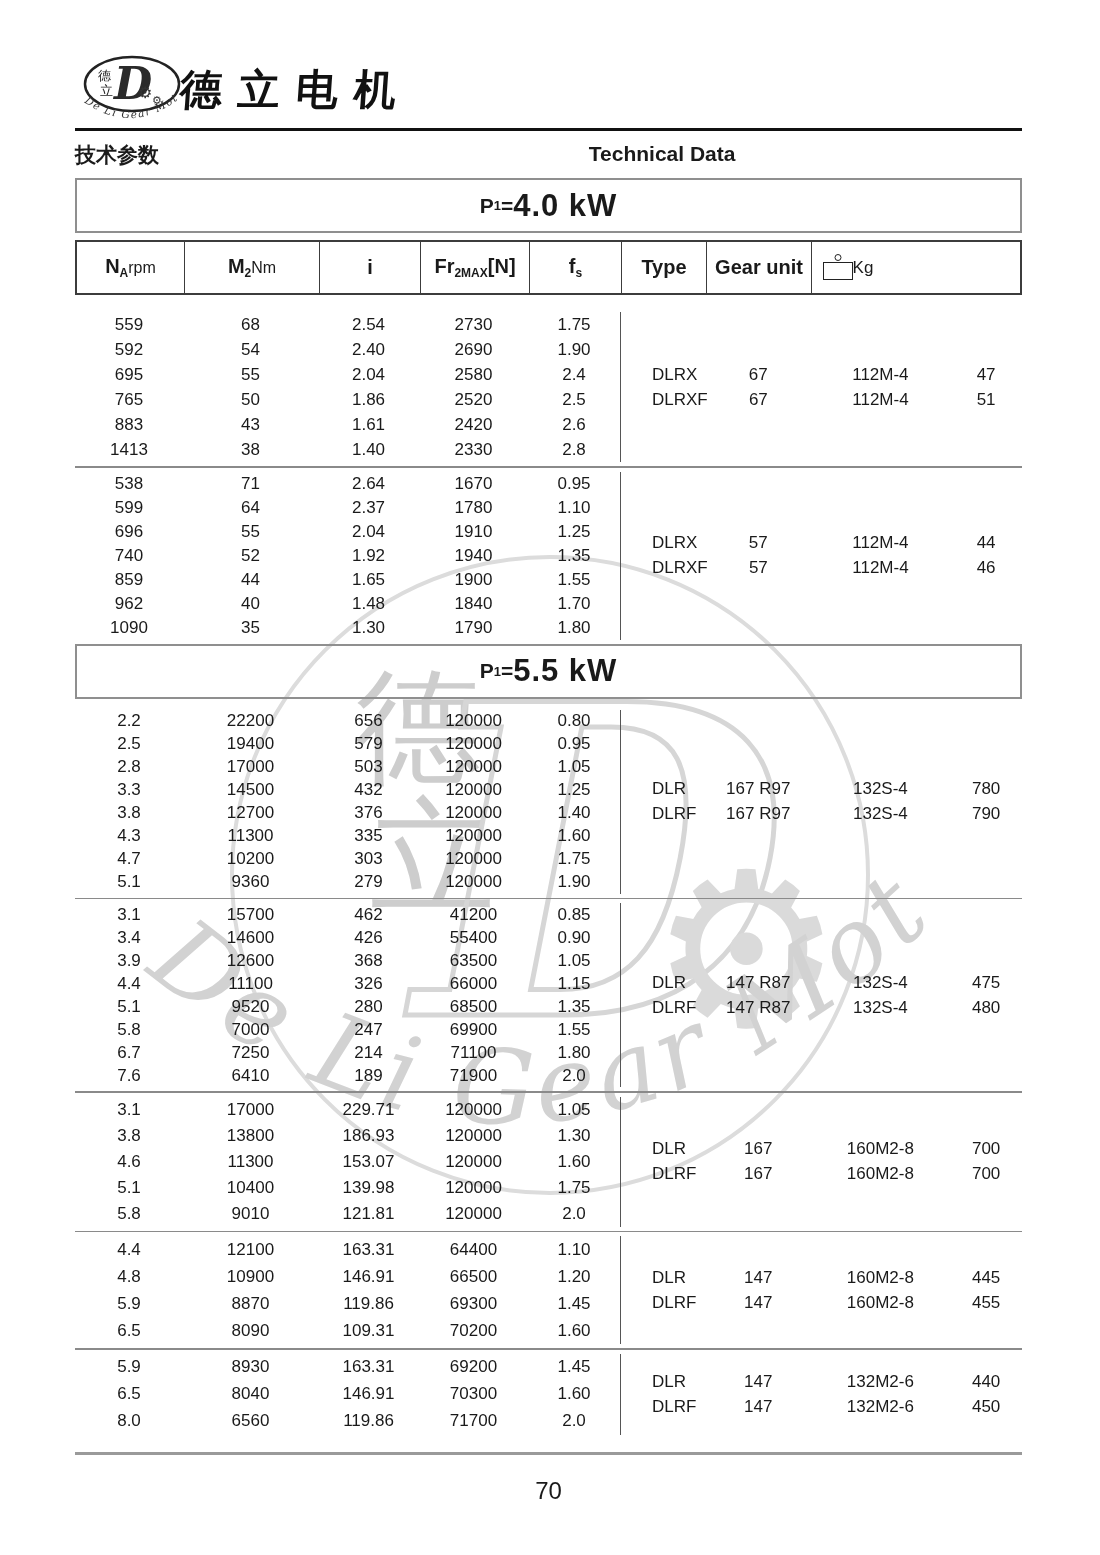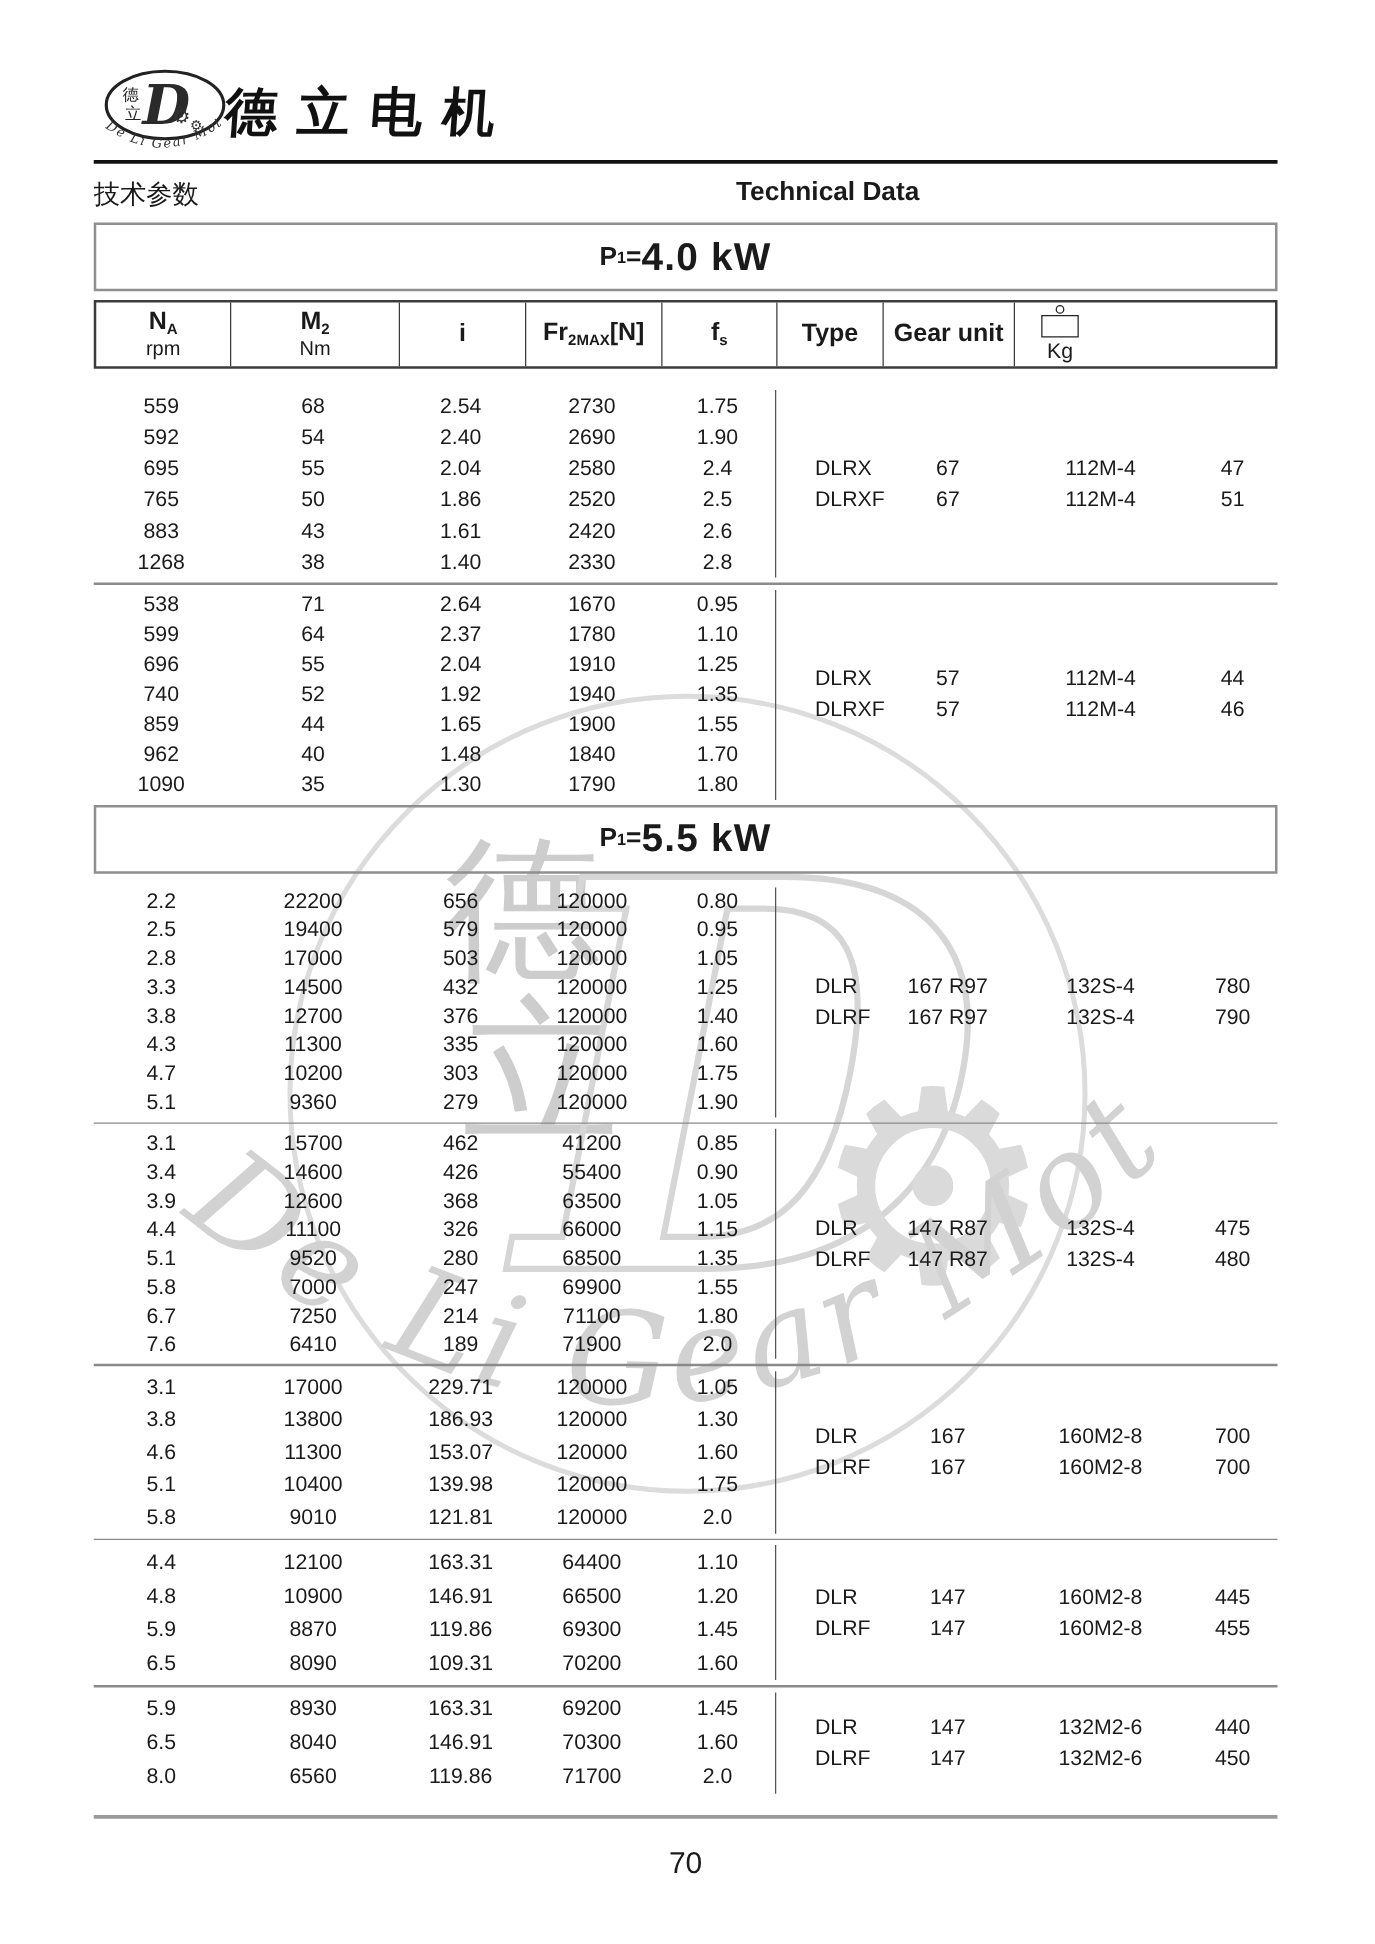--- a/index.html
+++ b/index.html
@@ -9,39 +9,39 @@
 
   
   .top-header { position:absolute; left:75px; top:52px; width:947px; height:76px; }
   .logo-svg { position:absolute; left:3px; top:2px; }
   .brand { position:absolute; left:105px; top:10px; font-family:"DejaVu Serif", serif;
            font-weight:bold; font-size:42px; letter-spacing:16px; color:#111;
            transform:skewX(-4deg); }
   .header-rule { position:absolute; left:75px; top:128px; width:947px; height:3px; background:#111; }
 
   .section-heading { position:absolute; left:75px; top:141px; width:947px; height:30px; }
-  .section-cn { position:absolute; left:0; top:0; font-size:21px; font-weight:normal; }
+  .section-cn { position:absolute; left:0; top:0; font-size:21px; font-weight:bold; }
   .section-en { position:absolute; left:62%; top:1px; transform:translateX(-50%); font-size:21px; font-weight:bold; }
 
   
   .watermark { position:absolute; left:130px; top:545px; z-index:0; pointer-events:none; }
 
   
   .content { position:absolute; left:75px; top:178px; width:947px; height:1377px;
              display:flex; flex-direction:column; z-index:1; }
 
   .title-box { height:55px; border:2px solid #8f8f8f; display:flex; align-items:center;
                justify-content:center; margin-bottom:7px; }
   .title-box .p-main { font-size:21px; font-weight:bold; }
   .title-box .p-sub  { font-size:13px; font-weight:bold; vertical-align:-4px; }
   .title-box .p-eq   { font-size:21px; font-weight:bold; }
   .title-box .p-val  { font-size:31px; font-weight:bold; letter-spacing:1px; }
 
   .col-header { height:55px; border:2px solid #3c3c3c; display:flex; margin-bottom:13px; }
-  .hcell { border-right:1.5px solid #3c3c3c; display:flex; flex-direction:column;
+  .hcell { border-right:1.5px solid #3c3c3c; display:flex; 
            align-items:center; justify-content:center; line-height:1.12; }
   .hcell:last-child { border-right:none; }
   .h-main { font-size:20px; font-weight:bold; }
   .h-sub  { font-size:12px; font-weight:bold; }
   .h-unit { font-size:16px; font-weight:normal; }
   .c0{width:108px}.c1{width:135px}.c2{width:101px}.c3{width:109px}.c4{width:92px}
   .c5{width:85px}.c6{width:105px}.c7{width:140px}.c8{width:72px}
   .weight-icon { position:relative; width:30px; height:26px; margin-bottom:1px; }
   .weight-icon .ring { position:absolute; left:50%; top:0; transform:translateX(-50%);
         width:7px; height:7px; border:1.5px solid #222; border-radius:50%; }
@@ -178,21 +178,21 @@
               <div class="cell c4">2.5</div>
             </div>
             <div class="row">
               <div class="cell c0">883</div>
               <div class="cell c1">43</div>
               <div class="cell c2">1.61</div>
               <div class="cell c3">2420</div>
               <div class="cell c4">2.6</div>
             </div>
             <div class="row">
-              <div class="cell c0">1268</div>
+              <div class="cell c0">1413</div>
               <div class="cell c1">38</div>
               <div class="cell c2">1.40</div>
               <div class="cell c3">2330</div>
               <div class="cell c4">2.8</div>
             </div>
           </div>
           <div class="right">
             <div class="info-row">
               <div class="icell i0">DLRX</div>
               <div class="icell i1">67</div>

